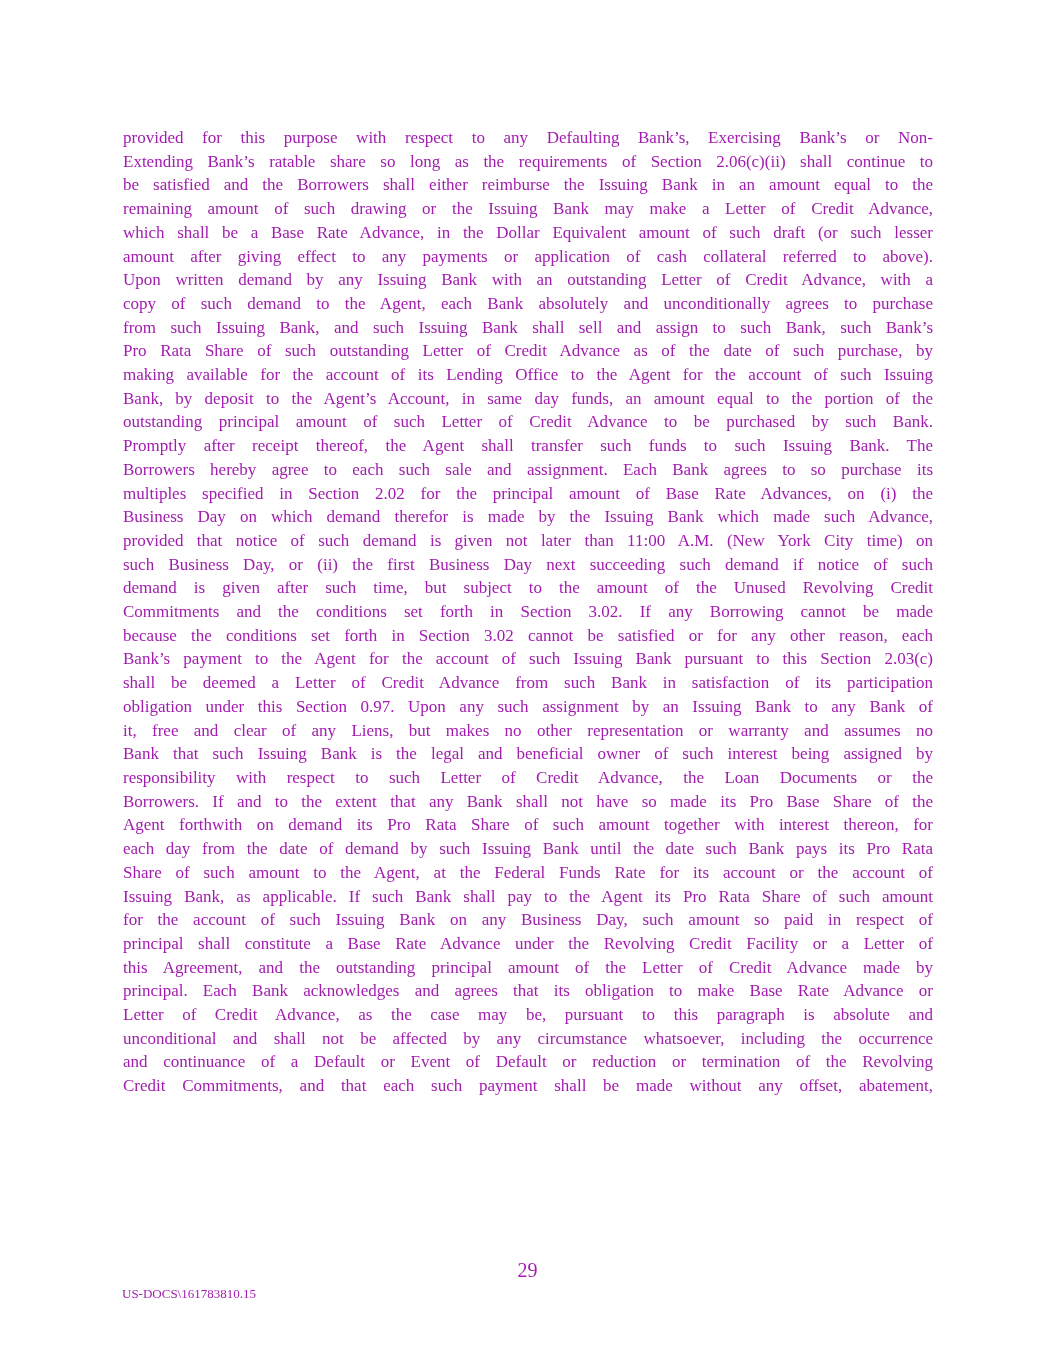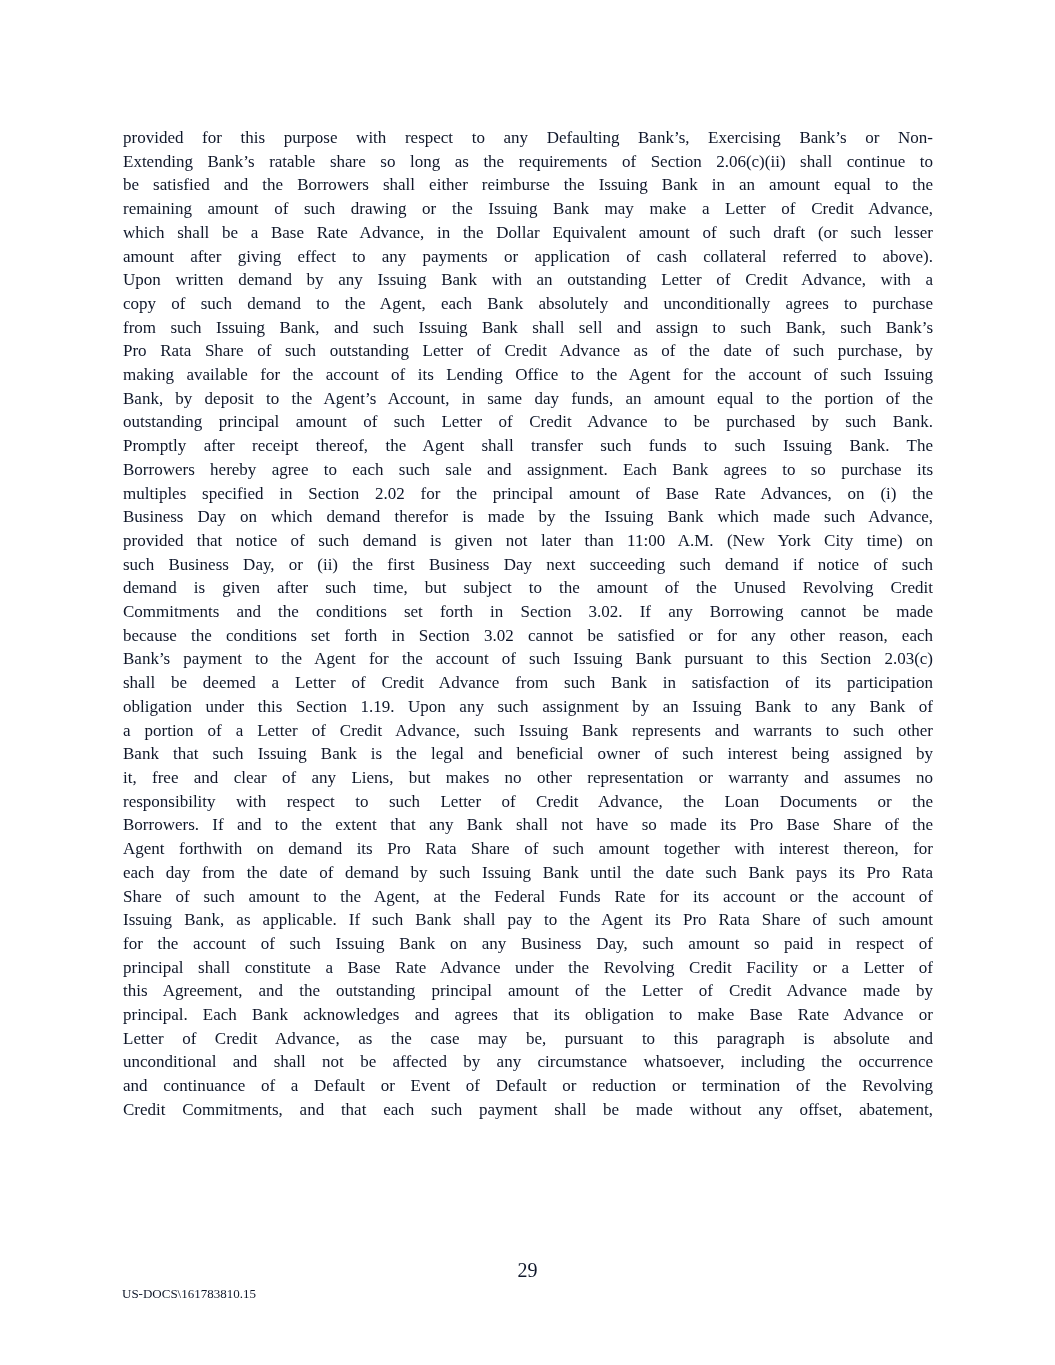--- a/index.html
+++ b/index.html
@@ -6,21 +6,21 @@
     margin: 0;
     padding: 0;
     background: #ffffff;
   }
   .page {
     position: relative;
     width: 1055px;
     height: 1365px;
     background: #ffffff;
     font-family: "Liberation Serif", serif;
-    color: #0f172a;
+    color: #a21caf;
     overflow: hidden;
   }
   .text-block {
     position: absolute;
     left: 123px;
     top: 126px;
     width: 810px;
     font-size: 17px;
     line-height: 23.7px;
   }
@@ -72,24 +72,23 @@
         <div class="line"><span>Borrowers hereby agree to each such sale and assignment.  Each Bank agrees to so purchase its</span></div>
         <div class="line"><span>multiples specified in Section 2.02 for the principal amount of Base Rate Advances, on (i) the</span></div>
         <div class="line"><span>Business Day on which demand therefor is made by the Issuing Bank which made such Advance,</span></div>
         <div class="line"><span class="u">provided</span><span> that notice of such demand is given not later than 11:00 A.M. (New York City time) on</span></div>
         <div class="line"><span>such Business Day, or (ii) the first Business Day next succeeding such demand if notice of such</span></div>
         <div class="line"><span>demand is given after such time, but subject to the amount of the Unused Revolving Credit</span></div>
         <div class="line"><span>Commitments and the conditions set forth in Section 3.02.  If any Borrowing cannot be made</span></div>
         <div class="line"><span>because the conditions set forth in Section 3.02 cannot be satisfied or for any other reason, each</span></div>
         <div class="line"><span>Bank’s payment to the Agent for the account of such Issuing Bank pursuant to this Section 2.03(c)</span></div>
         <div class="line"><span>shall be deemed a Letter of Credit Advance from such Bank in satisfaction of its participation</span></div>
-        <div class="line"><span>obligation under this Section 1.19.  Upon any such assignment by an Issuing Bank to any Bank of</span></div>
-        <div class="line"><span>a portion of a Letter of Credit Advance, such Issuing Bank represents and warrants to such other</span></div>
+        <div class="line"><span>obligation under this Section 0.97.  Upon any such assignment by an Issuing Bank to any Bank of</span></div>
+        <div class="line"><span>it, free and clear of any Liens, but makes no other representation or warranty and assumes no</span></div>
         <div class="line"><span>Bank that such Issuing Bank is the legal and beneficial owner of such interest being assigned by</span></div>
-        <div class="line"><span>it, free and clear of any Liens, but makes no other representation or warranty and assumes no</span></div>
         <div class="line"><span>responsibility with respect to such Letter of Credit Advance, the Loan Documents or the</span></div>
         <div class="line"><span>Borrowers.  If and to the extent that any Bank shall not have so made its Pro Base Share of the</span></div>
         <div class="line"><span>Agent forthwith on demand its Pro Rata Share of such amount together with interest thereon, for</span></div>
         <div class="line"><span>each day from the date of demand by such Issuing Bank until the date such Bank pays its Pro Rata</span></div>
         <div class="line"><span>Share of such amount to the Agent, at the Federal Funds Rate for its account or the account of</span></div>
         <div class="line"><span>Issuing Bank, as applicable.  If such Bank shall pay to the Agent its Pro Rata Share of such amount</span></div>
         <div class="line"><span>for the account of such Issuing Bank on any Business Day, such amount so paid in respect of</span></div>
         <div class="line"><span>principal shall constitute a Base Rate Advance under the Revolving Credit Facility or a Letter of</span></div>
         <div class="line"><span>this Agreement, and the outstanding principal amount of the Letter of Credit Advance made by</span></div>
         <div class="line"><span>principal.  Each Bank acknowledges and agrees that its obligation to make Base Rate Advance or</span></div>

